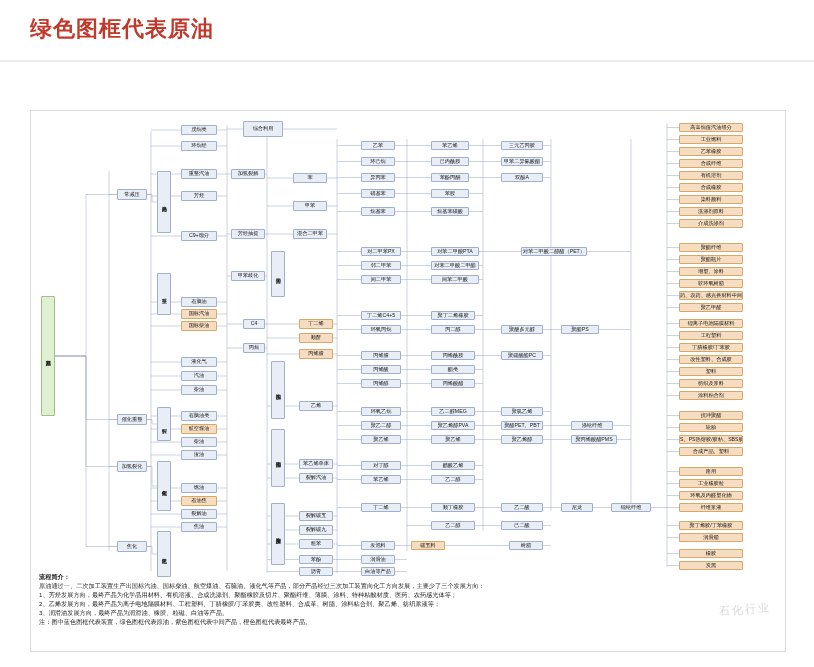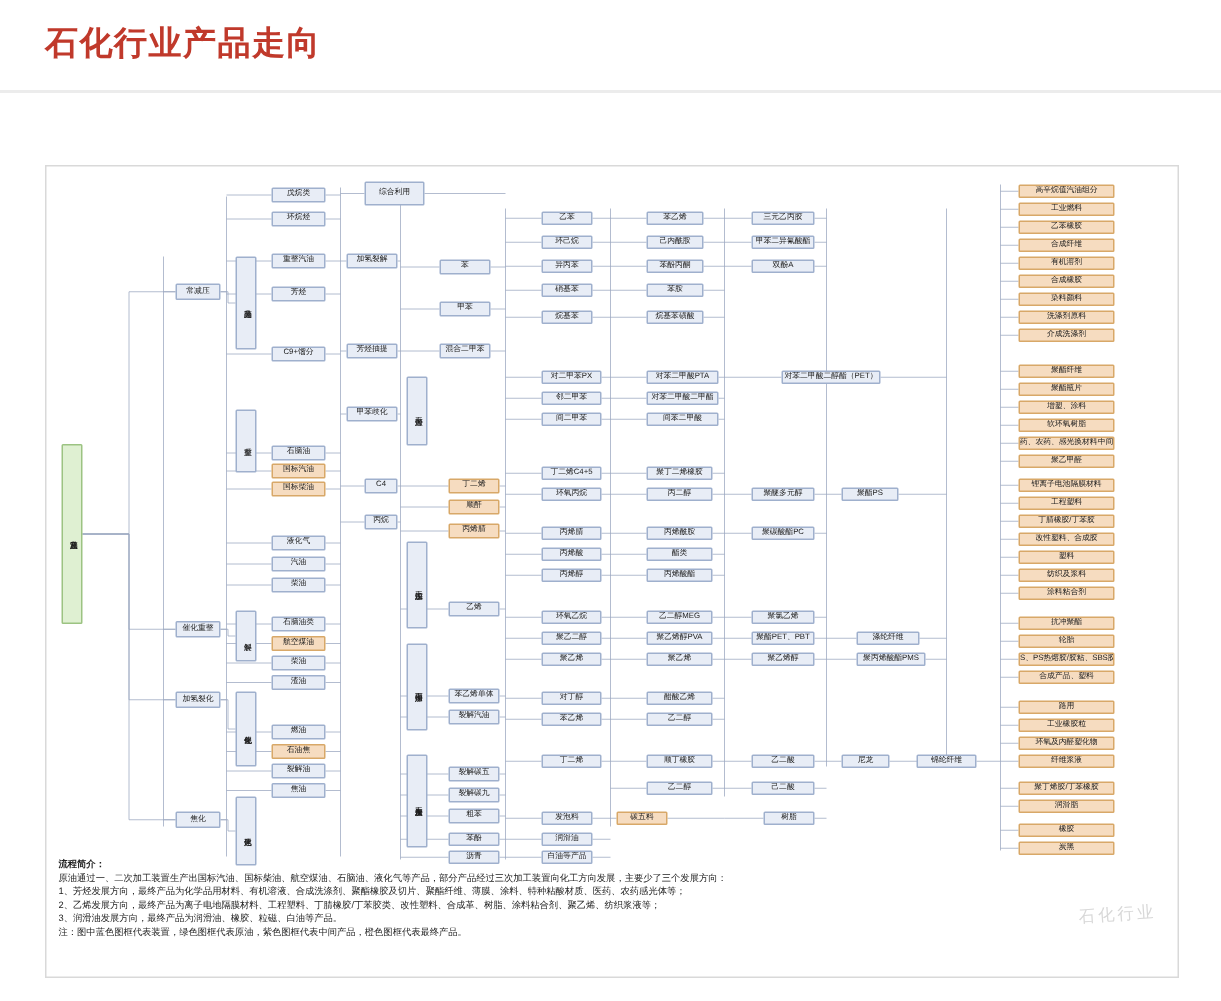--- a/index.html
+++ b/index.html
@@ -56,21 +56,21 @@
   .legend .lg-title{font-weight:bold;}
   .watermark{
     position:absolute;right:14px;bottom:34px;
     font-size:11px;color:#d8d8d8;letter-spacing:2px;
     transform:rotate(-4deg);
   }
 </style>
 </head>
 <body>
 
-<div class="page-title">石化行业产品走向</div>
+<div class="page-title">绿色图框代表原油</div>
 <div class="title-rule"></div>
 
 <div class="diagram-frame">
   <div class="canvas" id="canvas">
     <svg class="links" id="links" viewBox="0 0 754 470" preserveAspectRatio="none">
         <path d="M24,245 L55,245" stroke="#9aa6bf" stroke-width="0.5" fill="none"></path>
         <path d="M55,245 L55,83.5" stroke="#9aa6bf" stroke-width="0.5" fill="none"></path>
         <path d="M55,83.5 L86,83.5" stroke="#9aa6bf" stroke-width="0.5" fill="none"></path>
         <path d="M24,245 L55,245" stroke="#9aa6bf" stroke-width="0.5" fill="none"></path>
         <path d="M55,245 L55,308.5" stroke="#9aa6bf" stroke-width="0.5" fill="none"></path>

